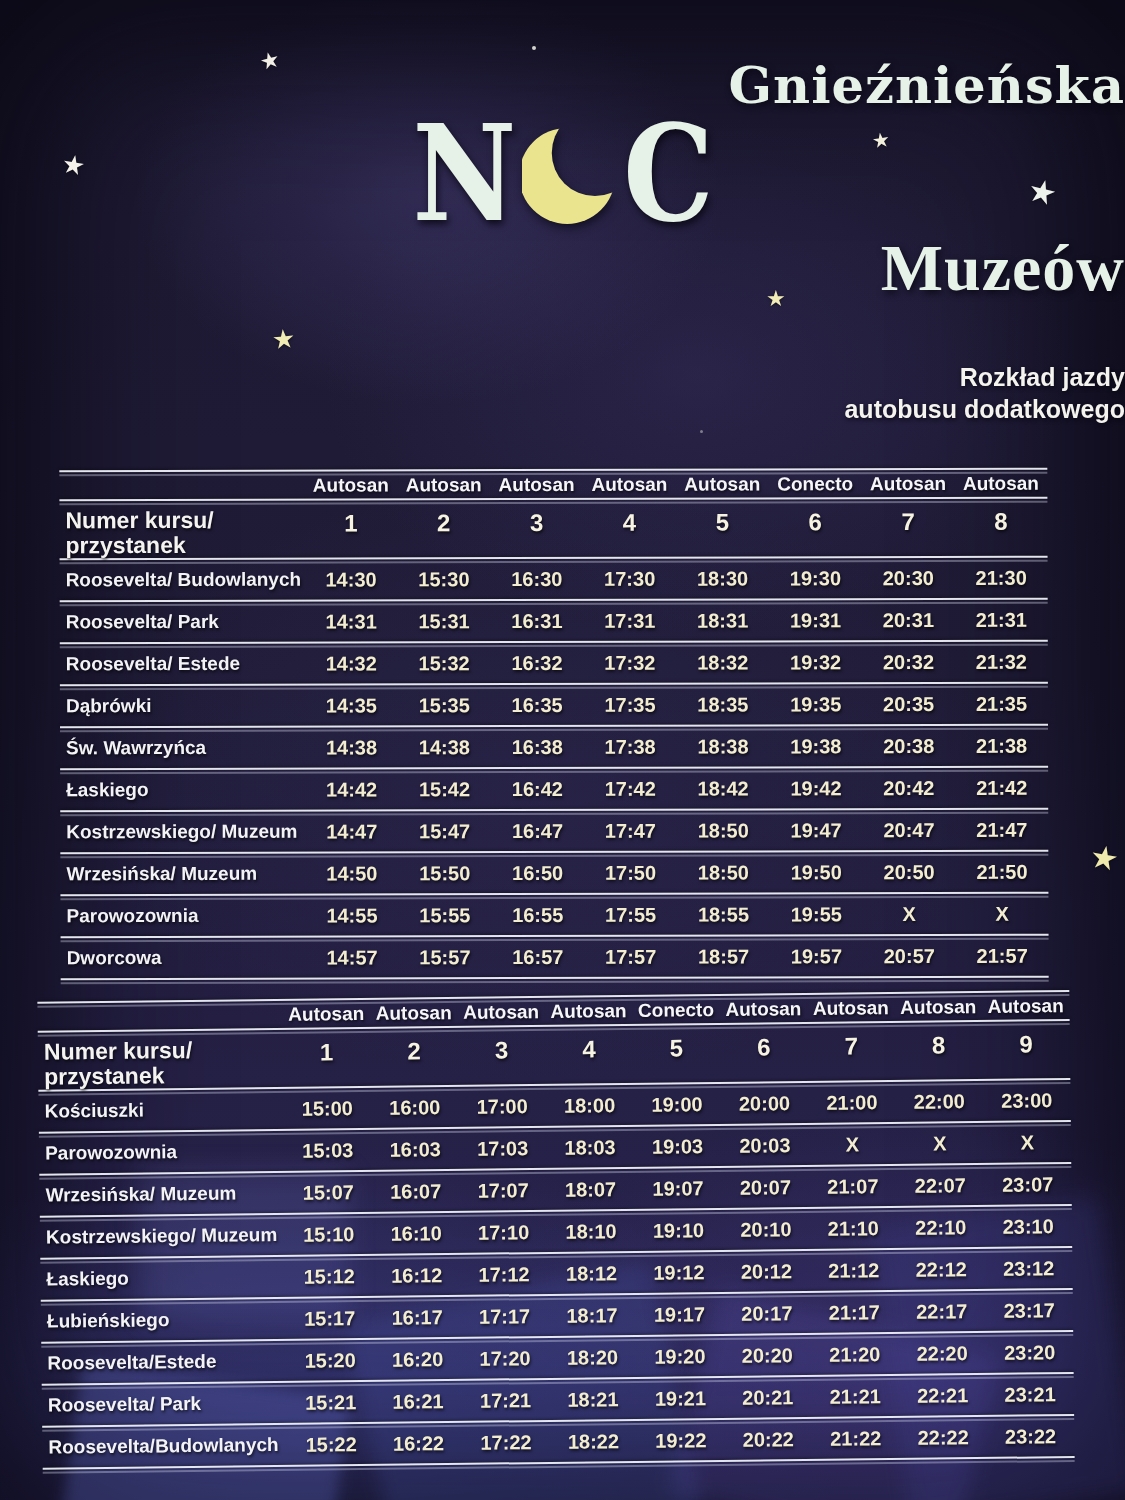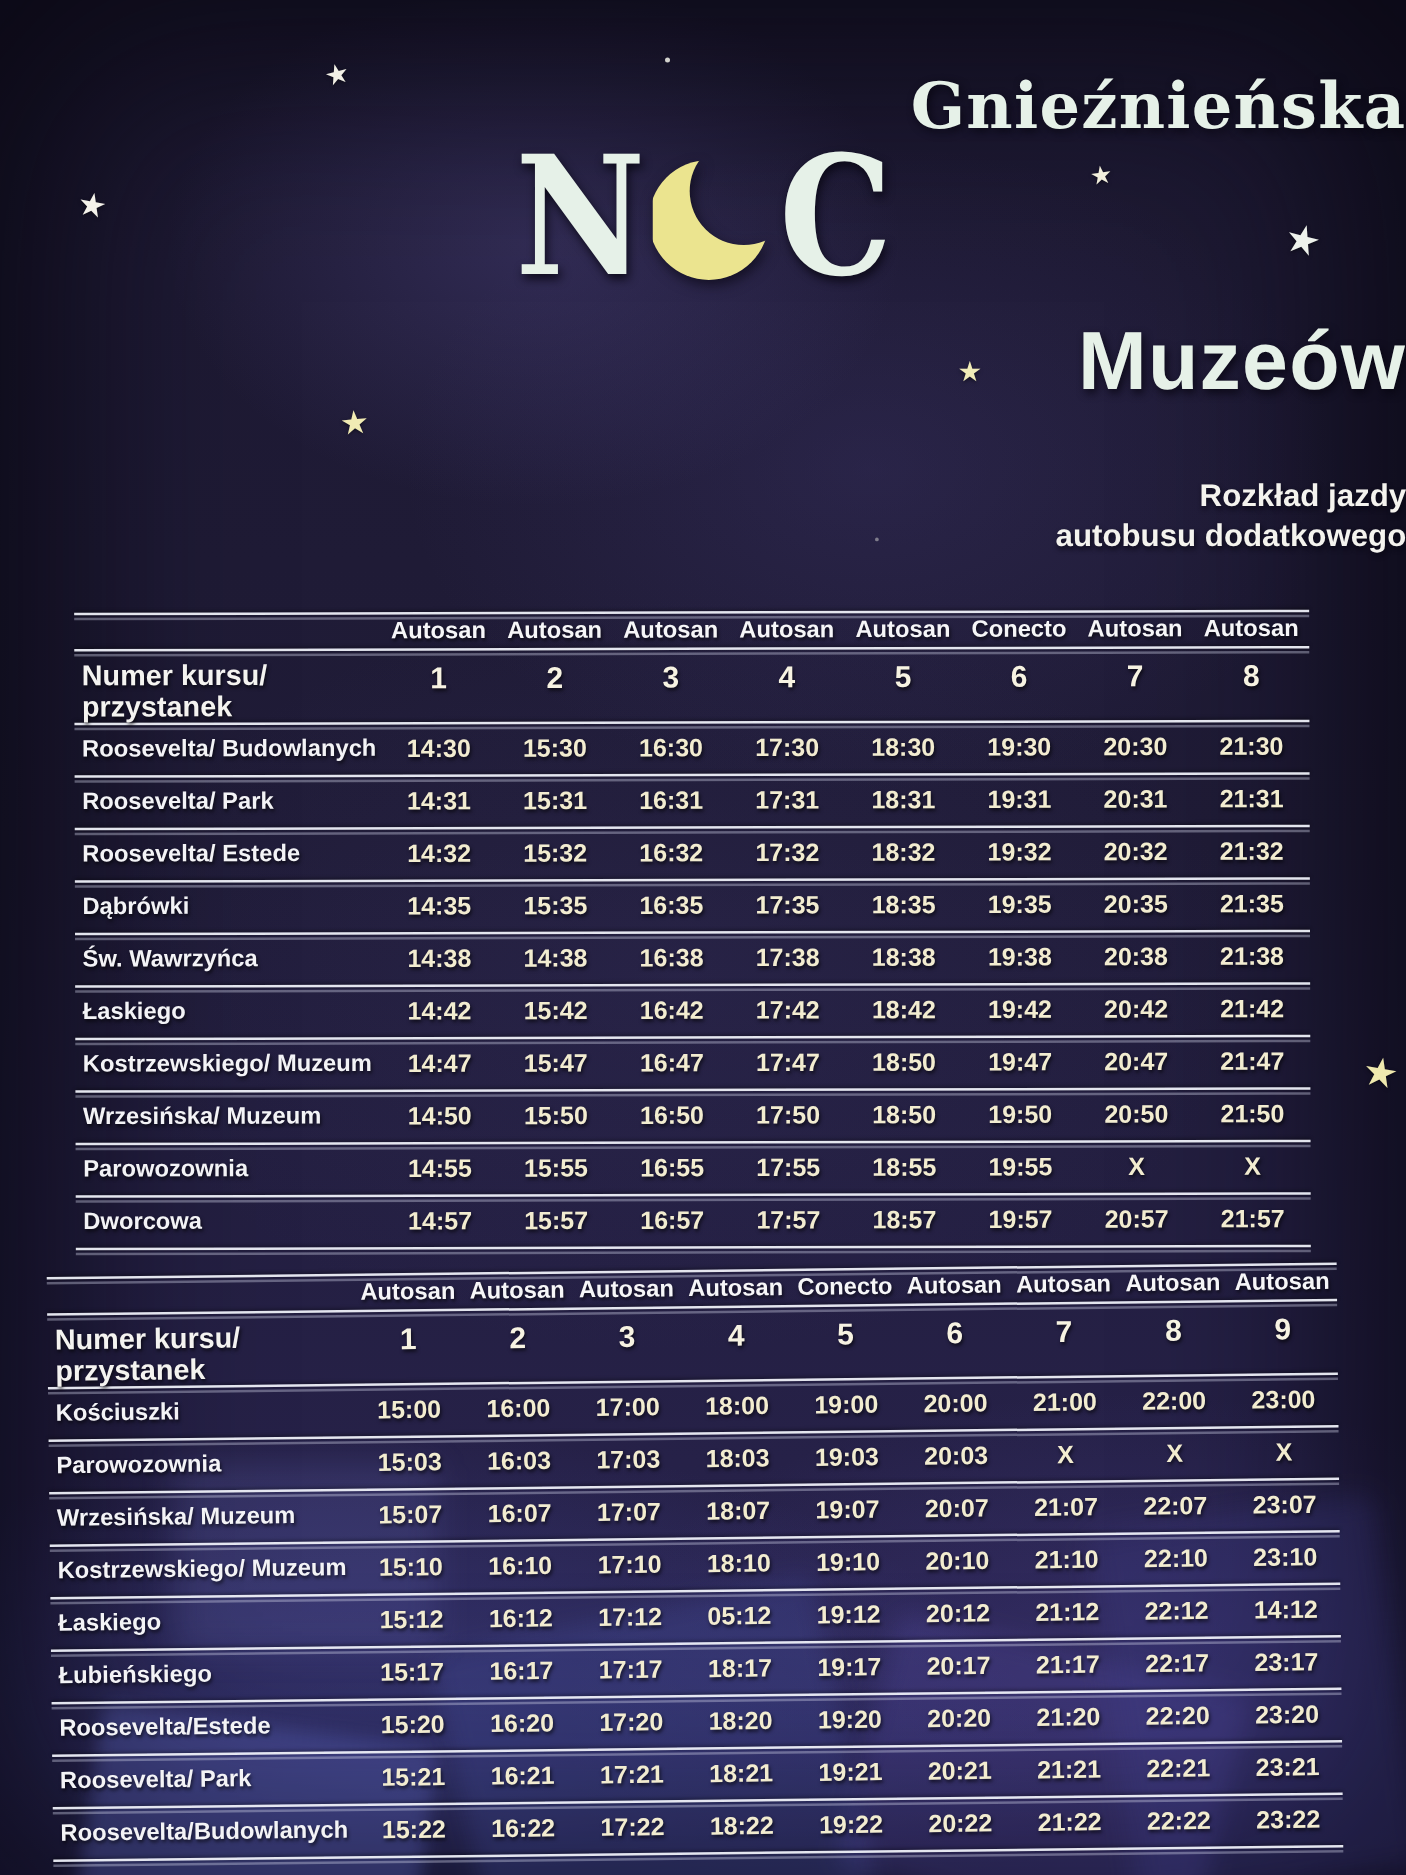--- a/index.html
+++ b/index.html
@@ -42,23 +42,23 @@
   .noc{
     margin-top:2px;height:122px;
     display:flex;align-items:center;justify-content:center;gap:2px;
     font-family:"DejaVu Serif", serif;font-weight:bold;
     font-size:132px;line-height:1;color:#e6f1e8;
     text-shadow:2px 4px 8px rgba(8,6,18,.85);
   }
   .noc .ltr{display:inline-block;transform:scaleX(.86);}
   .moon{width:96px;height:118px;margin:0 -4px;filter:drop-shadow(2px 4px 5px rgba(8,6,18,.7));}
   .t2{
-    font-family:Liberation Sans, sans-serif;font-weight:bold;
+    font-family:Liberation Serif, serif;font-weight:bold;
     font-size:66px;line-height:1.0;color:#e6f1e8;
-    letter-spacing:1px;margin-top:20px;
+    letter-spacing:1px;margin-top:0;
     text-shadow:2px 3px 7px rgba(8,6,18,.85);
   }
   .sub{margin-top:60px;font-size:25px;font-weight:bold;color:#f4f3ee;line-height:1.28;
        text-shadow:1px 2px 4px rgba(8,6,18,.8);}
 
   
   .timetable{position:relative;z-index:2;}
   .tt1{margin:44px 0 0 60px;width:988px;transform:rotate(-.15deg);}
   .tt2{margin:18px 0 0 40px;width:1032px;transform:rotate(-.65deg);transform-origin:40% 50%;}
   .sep{
@@ -358,26 +358,26 @@
         <div class="tcell time">21:10</div>
         <div class="tcell time">22:10</div>
         <div class="tcell time">23:10</div>
       </div>
       <div class="sep"></div>
       <div class="trow data-row">
         <div class="label-cell stop">Łaskiego</div>
         <div class="tcell time">15:12</div>
         <div class="tcell time">16:12</div>
         <div class="tcell time">17:12</div>
-        <div class="tcell time">05:12</div>
+        <div class="tcell time">18:12</div>
         <div class="tcell time">19:12</div>
         <div class="tcell time">20:12</div>
         <div class="tcell time">21:12</div>
         <div class="tcell time">22:12</div>
-        <div class="tcell time">14:12</div>
+        <div class="tcell time">23:12</div>
       </div>
       <div class="sep"></div>
       <div class="trow data-row">
         <div class="label-cell stop">Łubieńskiego</div>
         <div class="tcell time">15:17</div>
         <div class="tcell time">16:17</div>
         <div class="tcell time">17:17</div>
         <div class="tcell time">18:17</div>
         <div class="tcell time">19:17</div>
         <div class="tcell time">20:17</div>

